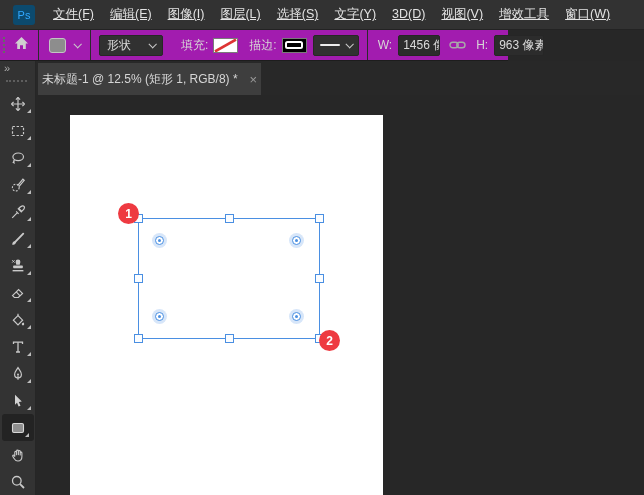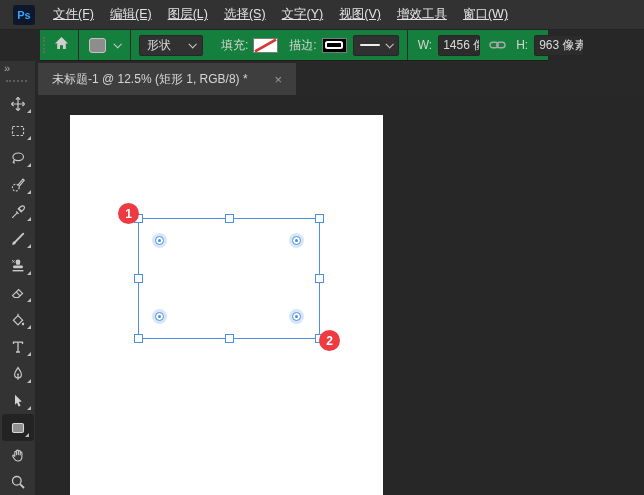--- a/index.html
+++ b/index.html
@@ -3,28 +3,28 @@
 <meta charset="utf-8">
 <style>
   * { margin:0; padding:0; box-sizing:border-box; }
   html,body { width:644px; height:495px; overflow:hidden; }
   body { font-family:"Liberation Sans","DejaVu Sans",sans-serif; background:#272727; position:relative;
          -webkit-font-smoothing:antialiased; }
 
   
   .menubar { position:absolute; top:0; left:0; width:644px; height:30px; background:#323232;
              border-bottom:1px solid #232323; display:flex; align-items:center; }
-  .ps-logo { width:22px; height:20px; margin-left:13px; margin-right:10px; background:#0f172a;
-             color:#31a8ff; font-weight:bold; font-size:11px; border-radius:3px;
+  .ps-logo { width:22px; height:20px; margin-left:13px; margin-right:10px; background:#0c4a6e;
+             color:#31a8ff; font-weight:normal; font-size:11px; border-radius:3px;
              display:flex; align-items:center; justify-content:center; flex:none; }
   .menu-item { color:#e3e3e3; font-size:12.5px; line-height:29px; padding:0 8px; white-space:nowrap; cursor:default;text-decoration:underline; }
 
   
-  .optionsbar { position:absolute; top:30px; left:0; width:508px; height:31px; background:#15803d;
-                border-bottom:1px solid #1d1d1d; display:flex; align-items:center;margin-left:40px; }
+  .optionsbar { position:absolute; top:30px; left:0; width:508px; height:31px; background:#a21caf;
+                border-bottom:1px solid #1d1d1d; display:flex; align-items:center; }
   .grip-v { height:16px; border-left:2px dotted #686868; margin-left:3px; flex:none; }
   .icon-btn { display:flex; align-items:center; justify-content:center; flex:none; }
   .home-btn { margin:0 9px 0 9px; }
   .vsep { width:1px; height:30px; background:#2b2b2b; flex:none; }
   .preset-group { display:flex; align-items:center; margin:0 10px; flex:none; }
   .preset-swatch { width:17px; height:15px; background:#8d8d8d; border:1px solid #c4c4c4; border-radius:3px; }
   .chev { width:6px; height:6px; border-right:1.6px solid #c9c9c9; border-bottom:1.6px solid #c9c9c9;
           transform:rotate(45deg) translateY(-1px); flex:none; }
   .preset-group .chev { margin-left:8px; }
   .combo { height:21px; background:#313131; border:1px solid #272727; border-radius:2px;
@@ -91,23 +91,25 @@
   .badge-1 { left:82px; top:108px; }
   .badge-2 { left:283px; top:235px; }
 </style>
 </head>
 <body>
 
 <div class="menubar">
   <div class="ps-logo">Ps</div>
   <div class="menu-item">文件(F)</div>
   <div class="menu-item">编辑(E)</div>
+  <div class="menu-item">图像(I)</div>
   <div class="menu-item">图层(L)</div>
   <div class="menu-item">选择(S)</div>
   <div class="menu-item">文字(Y)</div>
+  <div class="menu-item">3D(D)</div>
   <div class="menu-item">视图(V)</div>
   <div class="menu-item">增效工具</div>
   <div class="menu-item">窗口(W)</div>
 
 </div>
 
 <div class="optionsbar">
   <div class="grip-v"></div>
 
   <div class="icon-btn home-btn">
@@ -164,21 +166,21 @@
           <rect x="7.8" y="2.2" width="8.2" height="5.6" rx="2.8"></rect>
       </svg>
     </span>
   </div>
 
   <div class="opt-label dim-label">H:</div>
   <div class="dim-field h-field">963 像素</div>
 </div>
 
 <div style="position:absolute;top:61px;left:36px;width:608px;height:34px;background:#282828;display:flex;align-items:stretch;">
-  <div style="margin-left:2px;margin-top:2px;background:#3e3e3e;display:flex;align-items:center;padding:0 14px;gap:27px;">
+  <div style="margin-left:2px;margin-top:2px;background:#3e3e3e;display:flex;align-items:center;padding:0 4px;gap:12px;">
     <span style="color:#d6d6d6;font-size:12px;white-space:nowrap;">未标题-1 @ 12.5% (矩形 1, RGB/8) *</span>
     <span style="color:#9a9a9a;font-size:13px;line-height:1;">×</span>
   </div>
 </div>
 
 <div class="toolbar">
   <div class="toolbar-head">
     <span class="expand-btn">»</span>
     <div class="grip-h"></div>
   </div>

